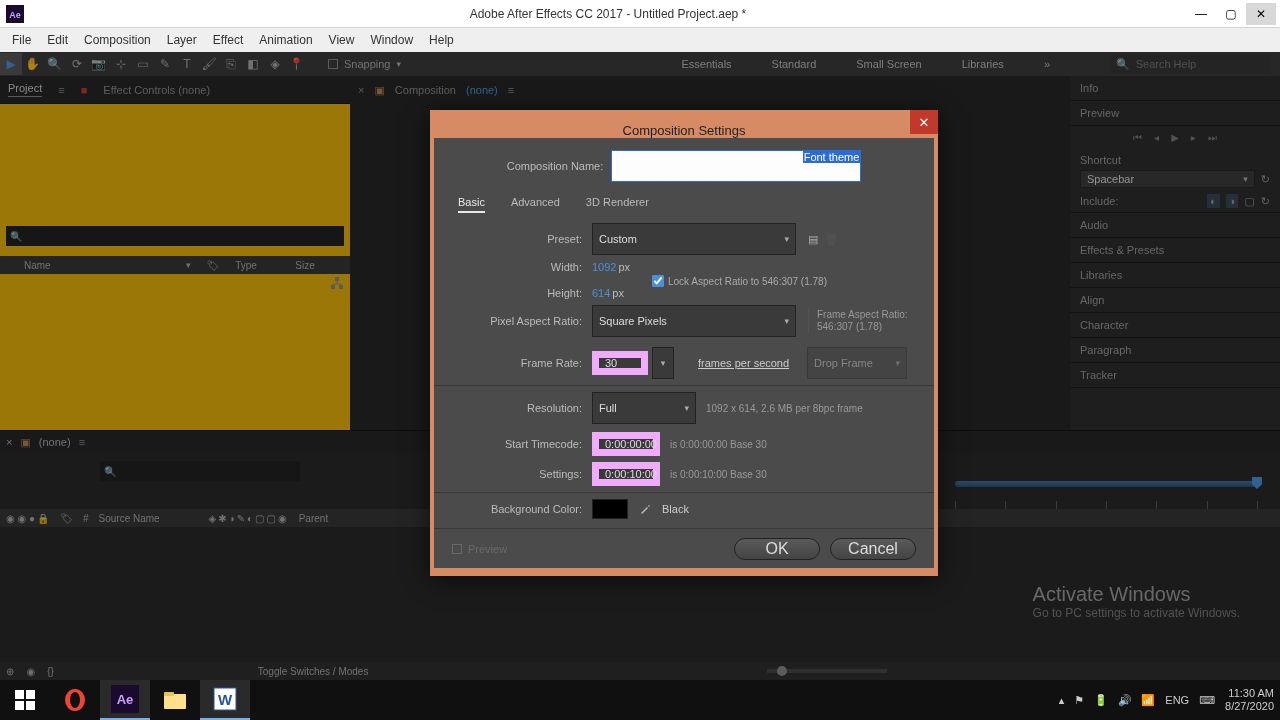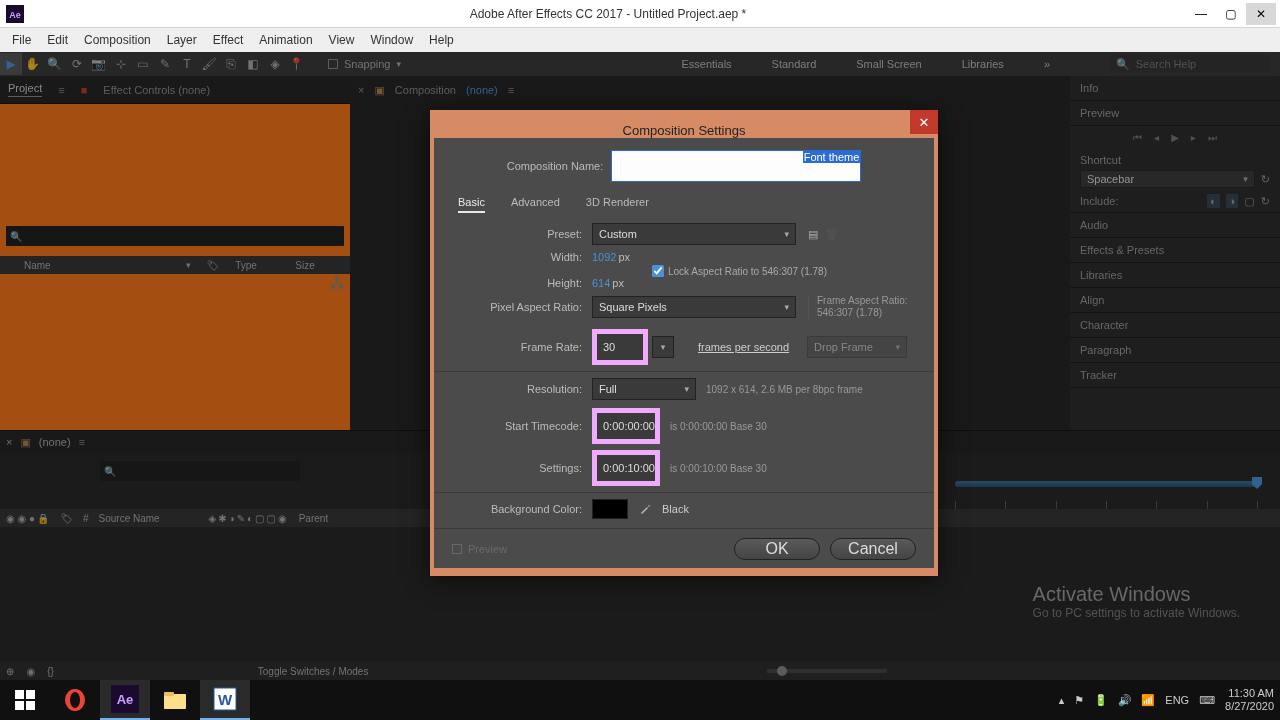--- a/index.html
+++ b/index.html
@@ -24,21 +24,21 @@
 
 
 .toolstrip { position:absolute; top:0; left:0; right:0; height:24px; background:#383838; display:flex; align-items:center; }
 .toolstrip .tool { width:22px; height:22px; display:flex; align-items:center; justify-content:center; color:#aaa; font-size:12px; }
 .toolstrip .sel { background:#555; color:#4a90d9; }
 .toolstrip .snapping { margin-left:20px; font-size:11px; color:#aaa; display:flex; align-items:center; gap:6px; }
 .toolstrip .wspaces { position:absolute; right:230px; display:flex; gap:40px; font-size:11px; color:#bbb; align-items:center; height:24px; }
 .toolstrip .search { position:absolute; right:10px; width:160px; height:18px; background:#333; border:none; font-size:11px; color:#888; padding:0 6px; display:flex; align-items:center; gap:6px; }
 
 
-.panels-left { position:absolute; left:0; top:24px; width:350px; bottom:0; background:#f97316; }
+.panels-left { position:absolute; left:0; top:24px; width:350px; bottom:0; background:#eab308; }
 .panels-left .tabs { height:28px; background:#232323; display:flex; align-items:center; padding:0 8px; gap:16px; font-size:11px; border-bottom:1px solid #111; }
 .panels-left .col-header { position:absolute; top:180px; left:0; right:0; height:18px; background:#333; display:flex; align-items:center; font-size:10px; color:#aaa; }
 .panels-left .col-header span { padding:0 6px; }
 
 .panels-center { position:absolute; left:350px; right:210px; top:24px; bottom:0; background:#232323; }
 .panels-center .tabs { height:28px; background:#232323; display:flex; align-items:center; padding:0 8px; gap:10px; font-size:11px; }
 
 .panels-right { position:absolute; right:0; top:24px; width:210px; bottom:0; background:#2a2a2a; }
 .panels-right .sect { padding:6px 10px; font-size:11px; color:#999; border-bottom:1px solid #1a1a1a; }
 .panels-right .playbar { display:flex; gap:12px; justify-content:center; padding:6px 0; color:#777; font-size:10px; }
@@ -73,23 +73,23 @@
 
 .comp-name-input { flex:0 0 250px; height:32px; background:#fdfdfd; border:1px solid #2a6bd4; color:#111; font-size:11px; padding:0 0;text-align:right; }
 .comp-name-input .seltext { background:#2a6bd4; color:#fff; padding:0 1px; }
 
 .dlg-tabs { display:flex; gap:26px; margin:6px 0 10px 0; padding-left:6px; }
 .dlg-tabs .t { color:#bbb; padding-bottom:3px; }
 .dlg-tabs .t.active { color:#e8e8e8; border-bottom:2px solid #e8e8e8; }
 
 .sep { height:1px; background:#3a3a3a; margin:6px -18px; }
 
-.sel-box { height:22px; background:#3a3a3a; border:1px solid #222; display:flex; align-items:center; padding:0 6px; color:#ddd; position:relative; }
+.sel-box { height:32px; background:#3a3a3a; border:1px solid #222; display:flex; align-items:center; padding:0 6px; color:#ddd; position:relative; }
 .sel-box .arrow { position:absolute; right:6px; font-size:9px; color:#aaa; }
-.txt-box { height:36px; background:#3a3a3a; border:5px solid #f0abfc; display:flex; align-items:center; padding:0 6px; color:#ddd; }
+.txt-box { height:24px; background:#3a3a3a; border:7px solid #f0abfc; display:flex; align-items:center; padding:0 6px; color:#ddd; }
 
 .swatch { width:36px; height:20px; background:#000; border:1px solid #222; }
 .eyedrop { width:18px; height:18px; display:flex; align-items:center; justify-content:center; color:#aaa; margin:0 8px; }
 
 .dlg-footer { position:absolute; left:0; right:0; bottom:0; height:40px; border-top:1px solid #3a3a3a; display:flex; align-items:center; padding:0 18px; gap:10px; }
 .dlg-footer .preview { display:flex; align-items:center; gap:6px; color:#888; }
 .dlg-footer .spacer { flex:1; }
 .dlg-btn { width:86px; height:22px; border:1px solid #222; border-radius:11px; background:linear-gradient(#5a5a5a,#444); color:#ddd; display:flex; align-items:center; justify-content:center; font-size:16px; }
 
 .lock-row { display:flex; align-items:center; font-size:10px; color:#aaa; }

